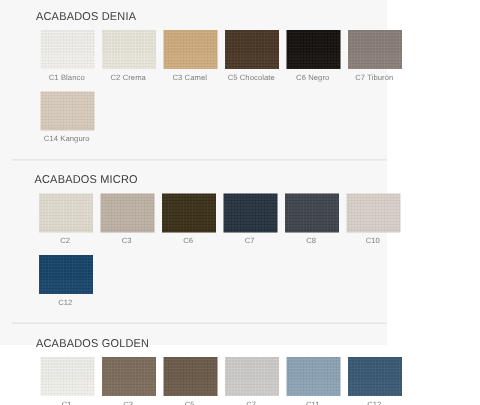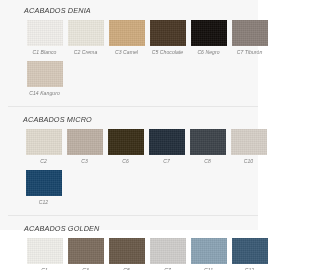--- a/index.html
+++ b/index.html
@@ -12,21 +12,20 @@
     height: 270px;
     overflow: hidden;
     font-family: "Liberation Sans", sans-serif;
   }
   #page {
     position: relative;
     width: 270px;
     height: 230px;
     background: #f7f7f7;
     box-sizing: border-box;
-    font-style: italic;
   }
   
   #right-gutter {
     position: absolute;
     top: 0;
     right: 0;
     width: 12px;
     height: 270px;
     background: #ffffff;
   }

